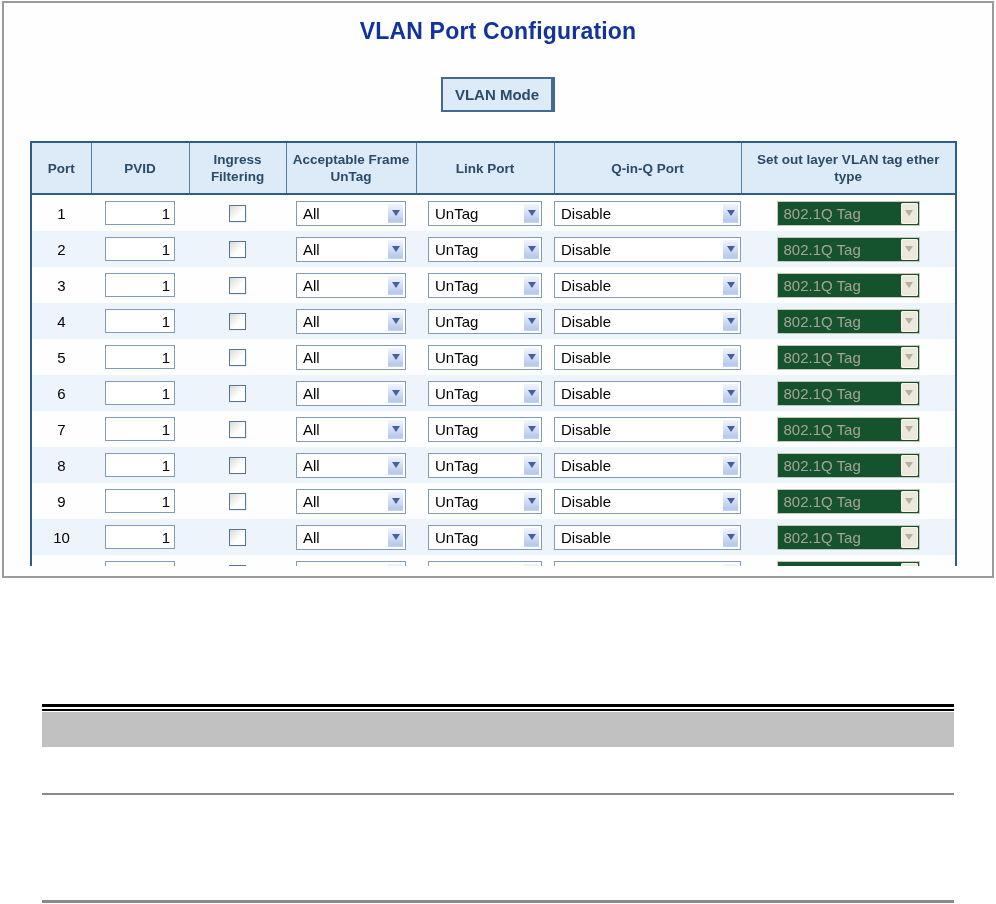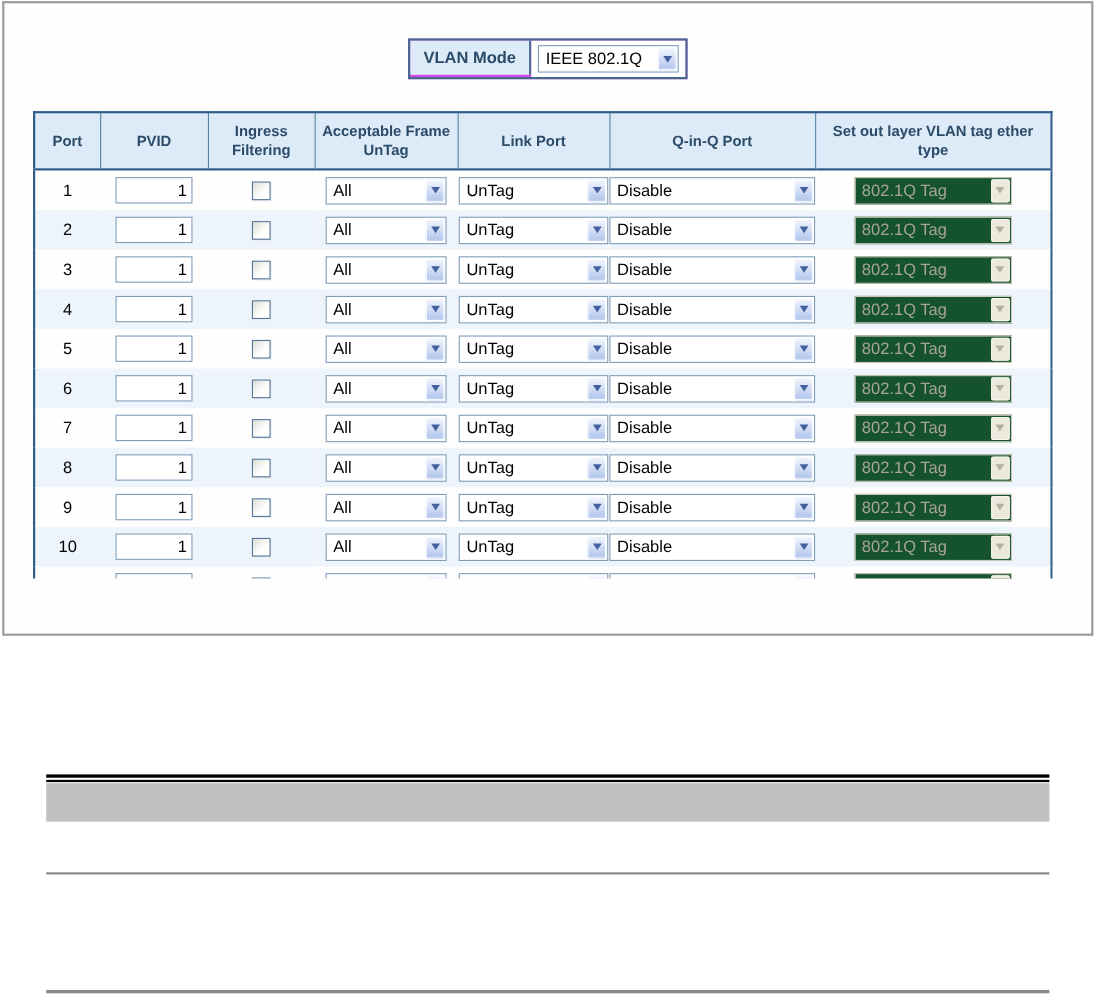--- a/index.html
+++ b/index.html
@@ -52,21 +52,21 @@
     box-shadow:inset 0 0 0 1px #ffffff;
   }
   .tri{width:0;height:0;border-left:4px solid transparent;border-right:4px solid transparent;border-top:6px solid #44609e;}
   .xp-select.disabled{background:#14532d;border-color:#c9c8b7;}
   .xp-select.disabled .val{color:#a7a496;}
   .xp-select.disabled .xp-arrow{background:#ebe9dc;box-shadow:inset 0 0 0 1px #f7f6ef;}
   .xp-select.disabled .tri{border-top-color:#b2af9c;}
 
   .w-mode{width:128px;}
   .w-all{width:110px;gap:13px;}
-  .w-link{width:136px;}
+  .w-link{width:114px;}
   .w-qinq{width:192px;text-align:center;}
   .w-ether{width:143px;}
 
   .xp-input{
     width:70px;height:24px;box-sizing:border-box;
     border:1px solid var(--select-border,#7f9db9);background:#fff;
     text-align:right;padding:0 4px 0 0;font-size:15px;
     font-family:"Liberation Sans", sans-serif;color:#000;
   }
   .xp-checkbox{
@@ -102,32 +102,25 @@
   .rule-black-thin{top:709px;height:2px;background:#000;}
   .gray-bar{position:absolute;left:42px;top:712px;width:912px;height:35px;background:var(--bar-gray,#c1c1c1);}
   .rule-gray-1{top:793px;height:2px;background:var(--divider-gray,#8a8a8a);}
   .rule-gray-2{top:900px;height:3px;background:var(--divider-gray,#8a8a8a);}
 </style>
 </head>
 <body>
 
 <div class="frame">
 
+  <h1 class="page-title">VLAN Port Configuration</h1>
 
   <div class="vlanmode-wrap">
     <div class="vlanmode-box">
       <div class="vlanmode-label">VLAN Mode</div>
-      <div class="vlanmode-select-cell">
-        <div class="xp-select w-mode">
-          <span class="val">IEEE 802.1Q</span>
-          <span class="xp-arrow">
-              <i class="tri"></i>
-            </span>
-        </div>
-      </div>
     </div>
   </div>
 
   <div class="tbl-wrap">
     <table class="vlan">
       <colgroup>
         <col style="width:60px">
           <col style="width:98px">
           <col style="width:97px">
         <col style="width:130px">

